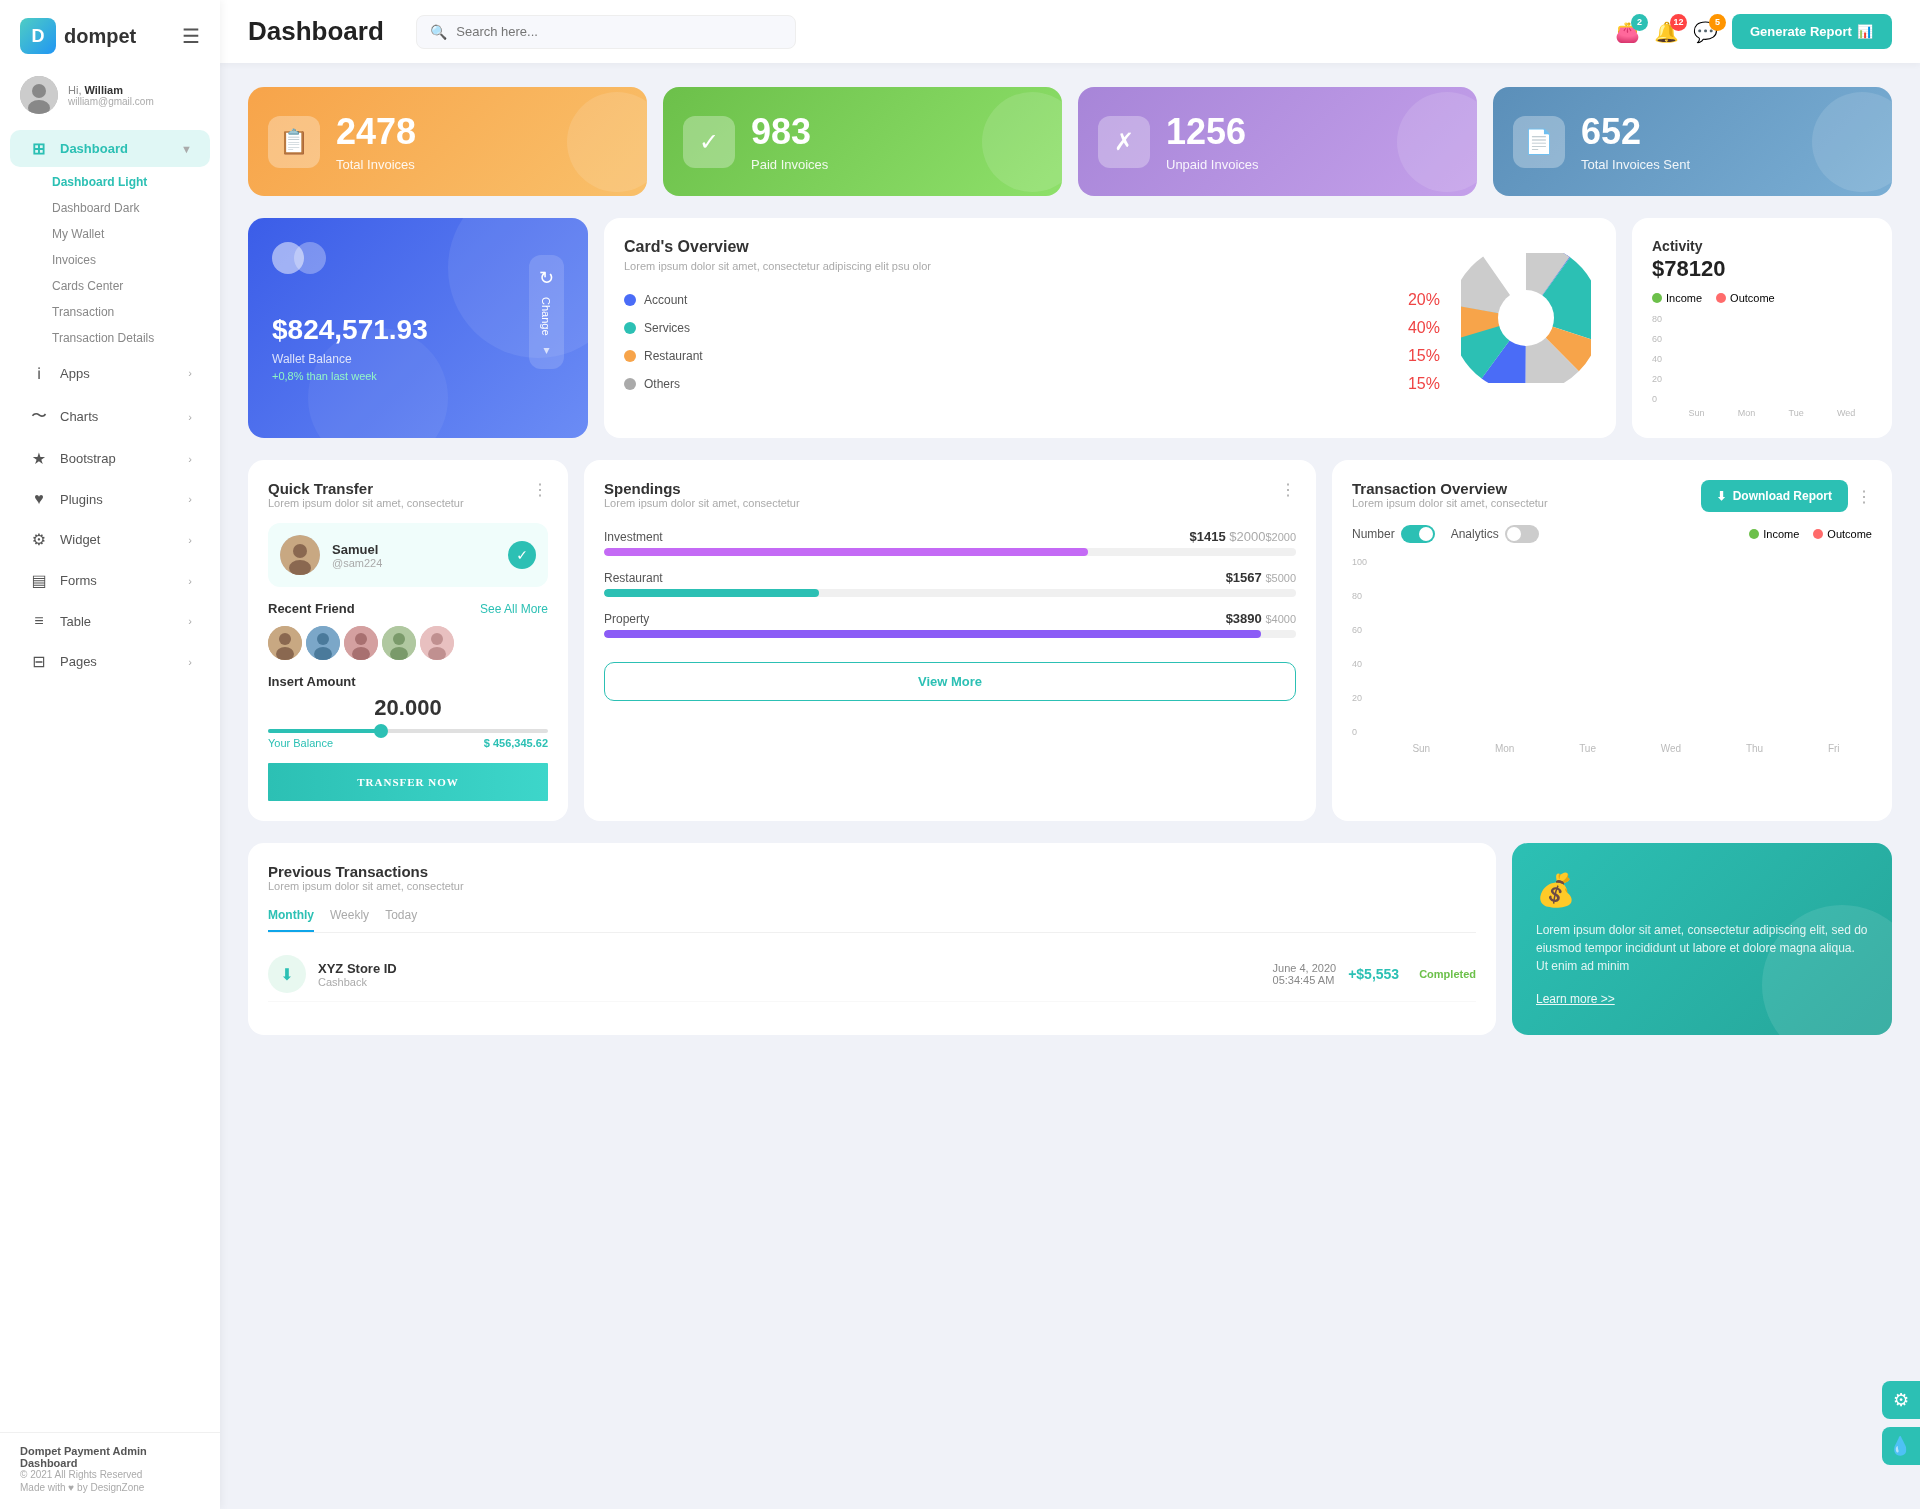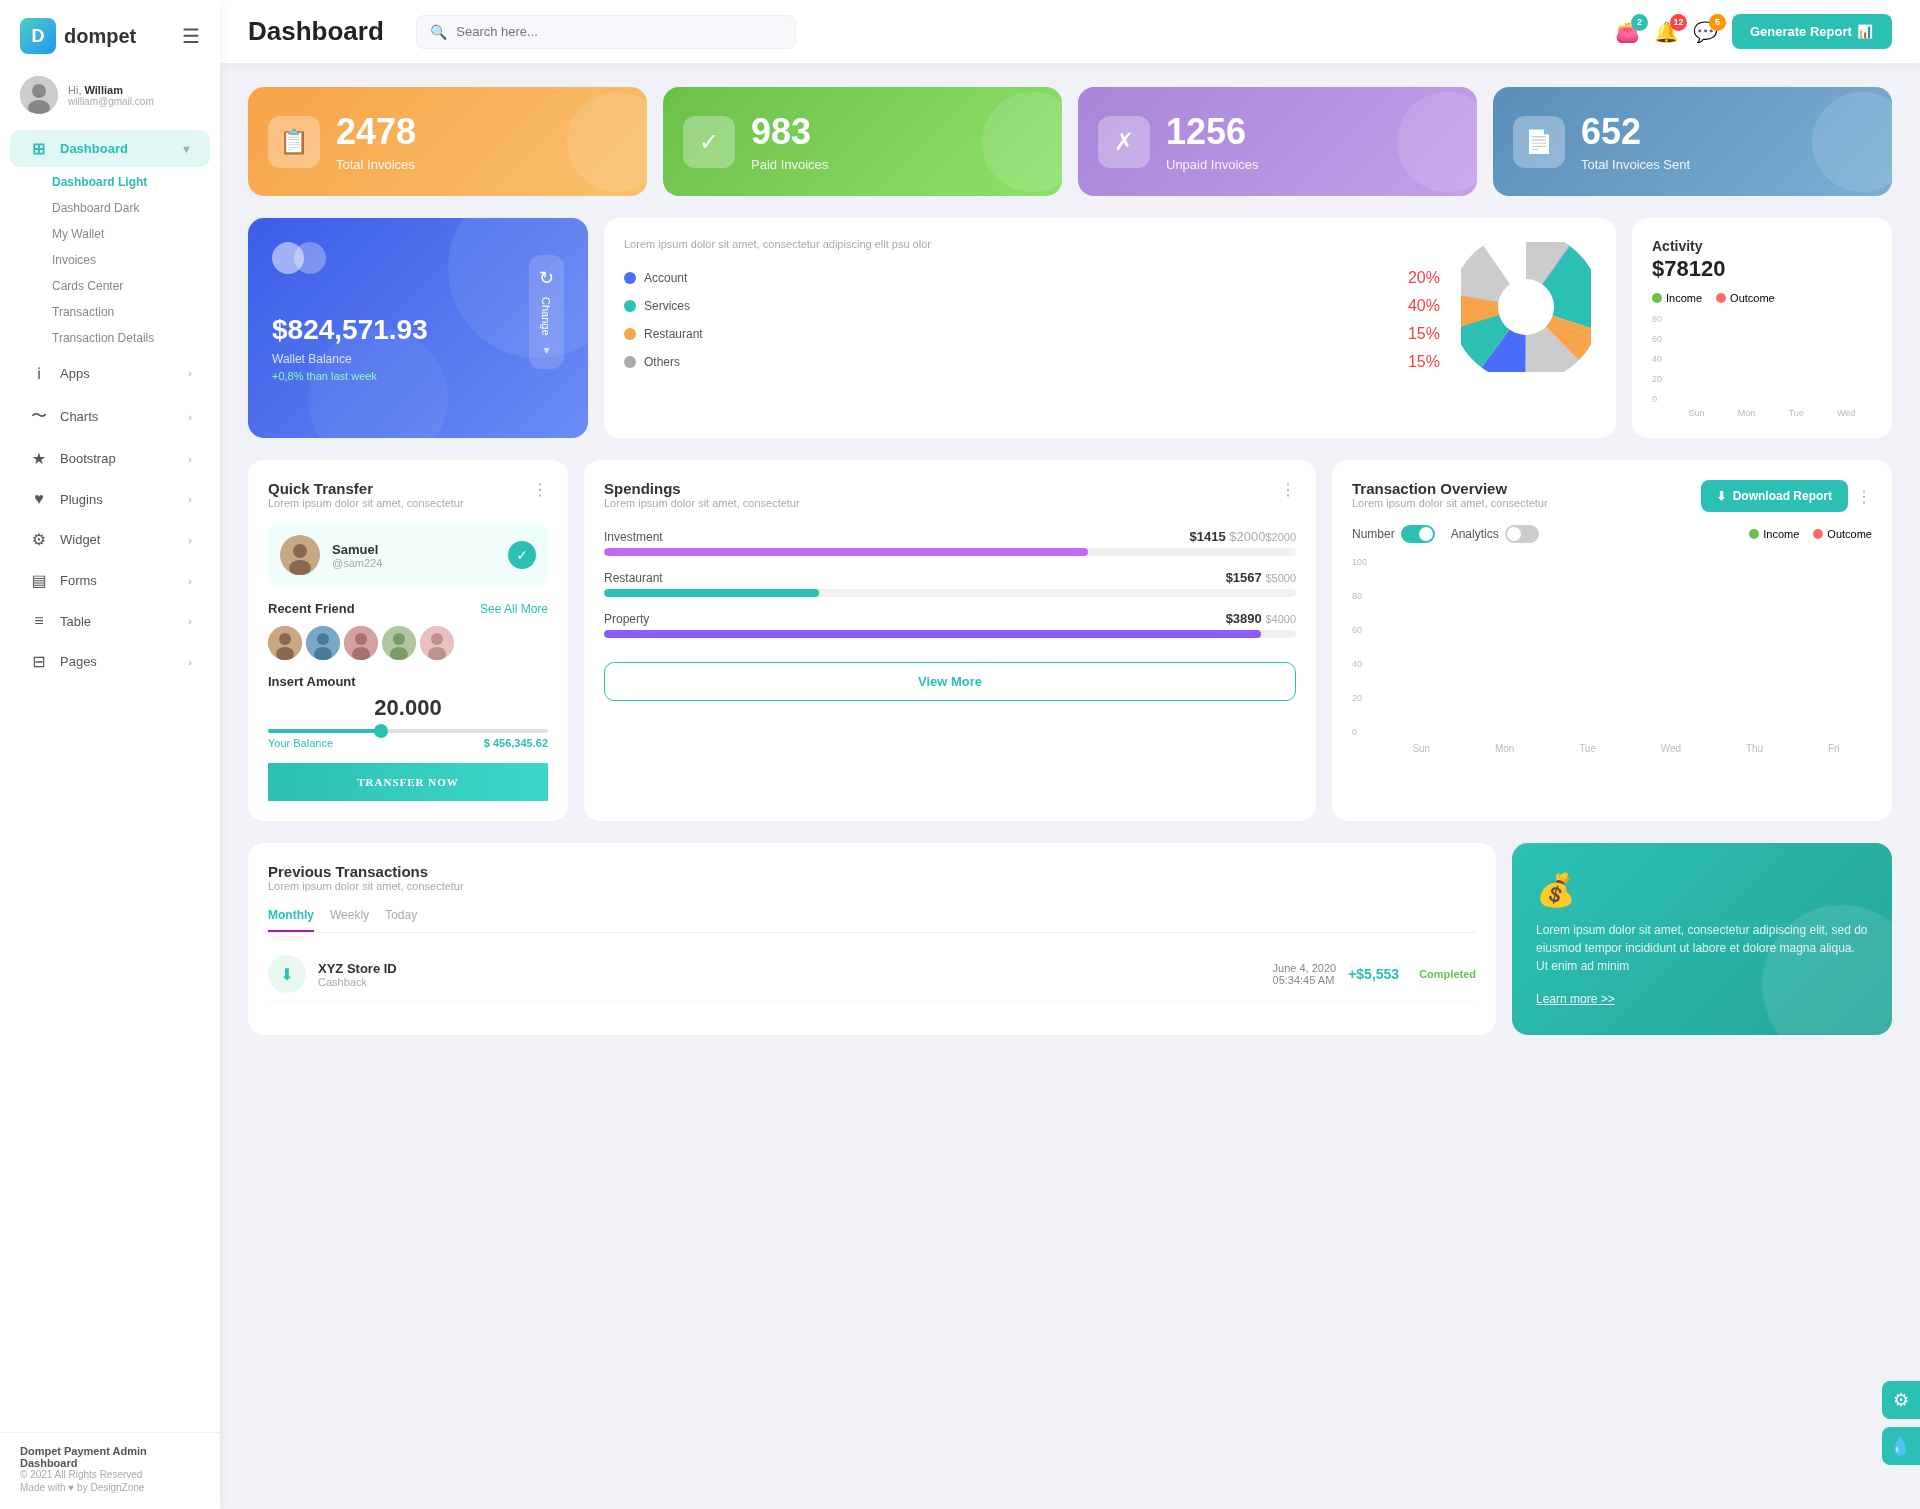--- a/index.html
+++ b/index.html
@@ -258,21 +258,21 @@
     .three-dots { font-size: 16px; color: #aaa; cursor: pointer; }
 
     
     .prev-row { display: flex; gap: 16px; }
     .prev-transactions-card { flex: 1; }
     .pt-header { display: flex; justify-content: space-between; align-items: flex-start; margin-bottom: 4px; }
     .pt-title { font-size: 15px; font-weight: 700; color: #333; }
     .pt-desc { font-size: 11px; color: #aaa; margin-bottom: 12px; }
     .pt-tabs { display: flex; gap: 16px; border-bottom: 1px solid #f0f0f0; margin-bottom: 14px; }
     .pt-tab { font-size: 12px; color: #aaa; padding-bottom: 8px; cursor: pointer; }
-    .pt-tab.active { color: #2cc0b4; border-bottom: 2px solid #a21caf; font-weight: 600; }
+    .pt-tab.active { color: #2cc0b4; border-bottom: 2px solid #0ea5e9; font-weight: 600; }
     .pt-item { display: flex; align-items: center; gap: 12px; padding: 8px 0; border-bottom: 1px solid #f8f8f8; }
     .pt-icon-bg { width: 38px; height: 38px; border-radius: 50%; display: flex; align-items: center; justify-content: center; font-size: 16px; flex-shrink: 0; }
     .pt-icon-bg.green { background: #e8f8f0; color: #2cc0b4; }
     .pt-info { flex: 1; }
     .pt-name { font-size: 13px; font-weight: 600; color: #333; }
     .pt-sub { font-size: 11px; color: #aaa; }
     .pt-date { font-size: 11px; color: #888; }
     .pt-amount { font-size: 14px; font-weight: 700; }
     .pt-amount.positive { color: #2cc0b4; }
     .pt-status { font-size: 11px; color: #6cc04a; font-weight: 600; margin-left: 8px; }
@@ -470,20 +470,21 @@
             <span class="rotate-icon">↻</span>
             <span class="change-label">Change</span>
             <span class="down-arrow">▾</span>
           </div>
         </div>
       </div>
 
       <div class="card overview-card">
         <div style="display:flex;gap:16px;">
           <div style="flex:1;">
+            <div class="ov-title">Card's Overview</div>
             <div class="ov-desc">Lorem ipsum dolor sit amet, consectetur adipiscing elit psu olor</div>
             <div class="ov-row">
               <div class="ov-row-left">
                 <div class="ov-dot" style="background:#4a6cf7;"></div>
                 <span>Account</span>
               </div>
               <span class="ov-right">20%</span>
             </div>
             <div class="ov-row">
               <div class="ov-row-left">

